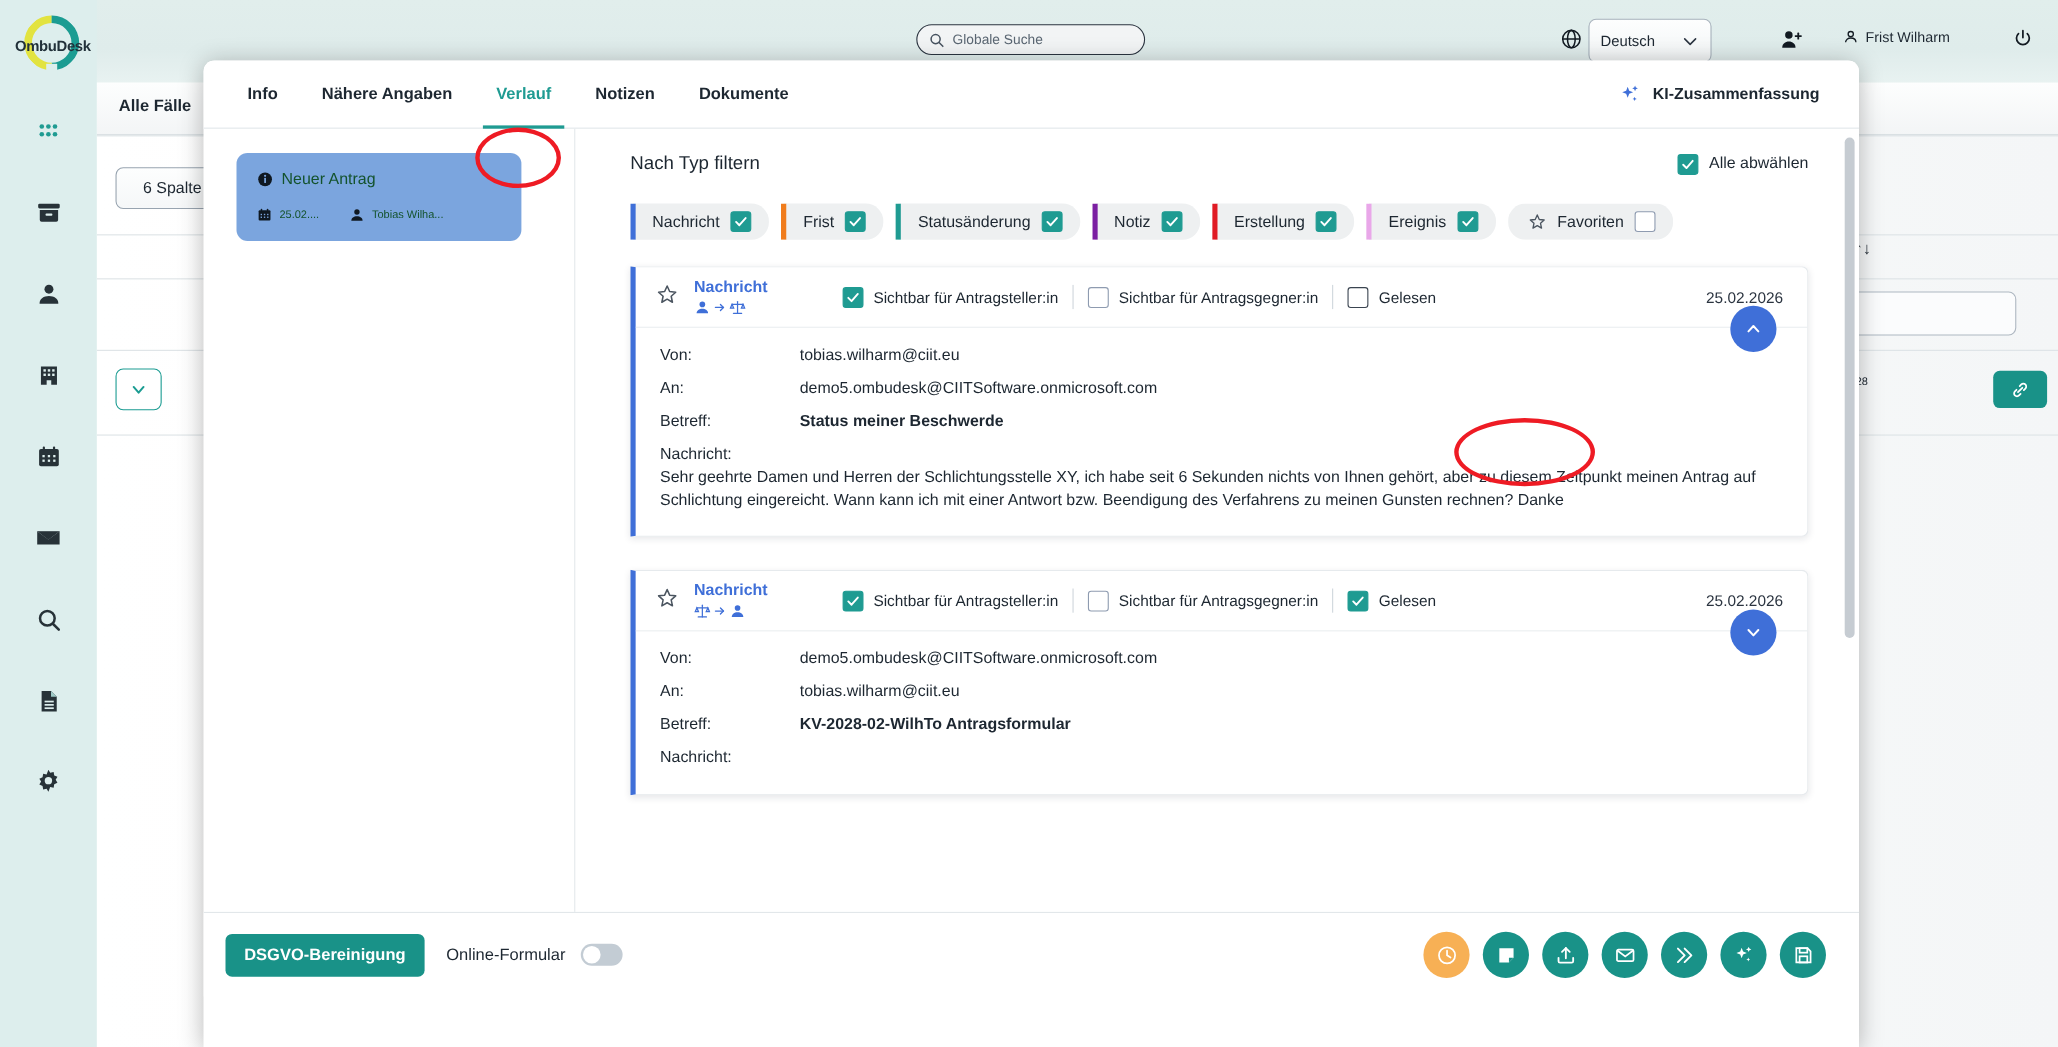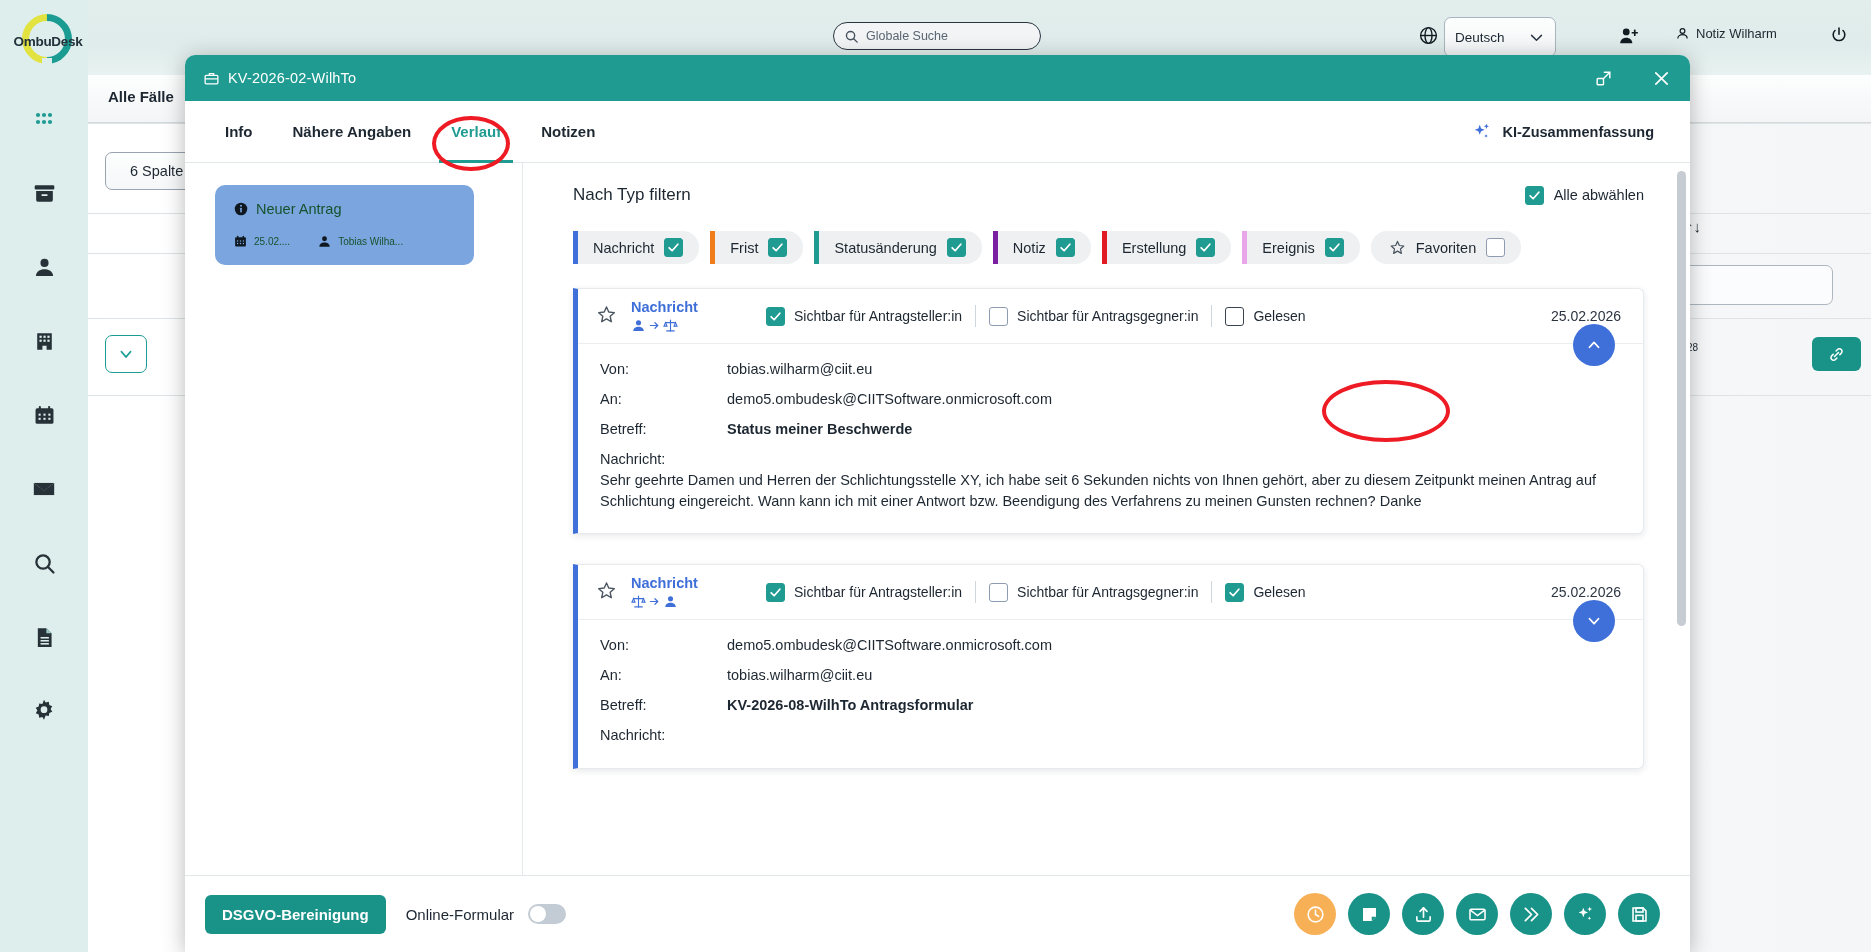--- a/index.html
+++ b/index.html
@@ -379,21 +379,21 @@
         <rect x="17.4" y="5" width="1.8" height="7" rx=".6"></rect>
         <rect x="14.8" y="7.6" width="7" height="1.8" rx=".6"></rect>
       </svg>
   </span>
 
   <div class="user-chip">
     <svg width="15" height="15" viewBox="0 0 24 24" fill="none" stroke="#121a22" stroke-width="1.9">
         <circle cx="12" cy="8" r="3.8"></circle>
         <path d="M4.5 20c0-4 3.4-6.3 7.5-6.3s7.5 2.3 7.5 6.3"></path>
       </svg>
-    <span>Notiz Wilharm</span>
+    <span>Frist Wilharm</span>
   </div>
 
   <span class="power">
     <svg width="20" height="20" viewBox="0 0 24 24" fill="none" stroke="#121a22" stroke-width="1.9" stroke-linecap="round">
         <path d="M12 3.5v7.5"></path>
         <path d="M7.2 6.6a7 7 0 109.6 0"></path>
       </svg>
   </span>
 
   <div class="sidebar">
@@ -477,56 +477,36 @@
           <path d="M12 1.6l1.5 2.5 2.9-.6.5 2.9 2.7 1.2-1.5 2.5 1.5 2.5-2.7 1.2-.5 2.9-2.9-.6L12 20.1l-1.5-2.5-2.9.6-.5-2.9-2.7-1.2 1.5-2.5L4.4 9.1l2.7-1.2.5-2.9 2.9.6z"></path>
           <circle cx="12" cy="10.8" r="3.1" fill="#ddeeed"></circle>
         </svg>
       </div>
     </div>
   </div>
 </div>
 
 <div class="modal">
 
-  <div class="modal-head">
-    <svg width="17" height="17" viewBox="0 0 24 24" fill="none" stroke="#ffffff" stroke-width="1.8">
-      <rect x="3" y="7.5" width="18" height="12" rx="1.6"></rect>
-        <path d="M9 7.5V5.2h6v2.3"></path>
-        <line x1="3" y1="12.4" x2="21" y2="12.4"></line>
-    </svg>
-    <span class="modal-title">KV-2026-02-WilhTo</span>
-    <div class="modal-head-actions">
-      <span class="mh-btn">
-        <svg width="19" height="19" viewBox="0 0 24 24" fill="none" stroke="#ffffff" stroke-width="1.8" stroke-linecap="round">
-          <path d="M13 4h7v7"></path>
-            <path d="M19.4 4.6L12 12"></path>
-            <rect x="4" y="12" width="8" height="8" rx="1.2"></rect>
-        </svg>
-      </span>
-      <span class="mh-btn">
-        <svg width="21" height="21" viewBox="0 0 24 24" fill="none" stroke="#ffffff" stroke-width="1.9" stroke-linecap="round">
-            <line x1="5.5" y1="5.5" x2="18.5" y2="18.5"></line>
-            <line x1="18.5" y1="5.5" x2="5.5" y2="18.5"></line>
-          </svg>
-      </span>
-    </div>
-  </div>
 
   <div class="tabbar">
     <div class="tab">
         <span>Info</span>
       </div>
     <div class="tab">
         <span>Nähere Angaben</span>
       </div>
     <div class="tab active">
         <span>Verlauf</span>
       </div>
     <div class="tab">
         <span>Notizen</span>
+      </div>
+    <div class="tab">
+        <span>Dokumente</span>
       </div>
     <div class="ki-btn">
       <svg width="22" height="22" viewBox="0 0 24 24" fill="#3f6fd8">
         <path d="M9.5 4.2l1.5 3.9 3.9 1.5-3.9 1.5-1.5 3.9-1.5-3.9L4.1 9.6l3.9-1.5z"></path>
         <path d="M16.8 3l.8 2 2 .8-2 .8-.8 2-.8-2-2-.8 2-.8z"></path>
         <path d="M16.4 14.2l.6 1.5 1.5.6-1.5.6-.6 1.5-.6-1.5-1.5-.6 1.5-.6z"></path>
       </svg>
       <span>KI-Zusammenfassung</span>
     </div>
   </div>
@@ -769,21 +749,21 @@
             <div class="kv">
               <div class="k">Von:</div>
               <div class="v">demo5.ombudesk@CIITSoftware.onmicrosoft.com</div>
             </div>
             <div class="kv">
               <div class="k">An:</div>
               <div class="v">tobias.wilharm@ciit.eu</div>
             </div>
             <div class="kv">
               <div class="k">Betreff:</div>
-              <div class="v b">KV-2026-08-WilhTo Antragsformular</div>
+              <div class="v b">KV-2028-02-WilhTo Antragsformular</div>
             </div>
             <div class="nachricht-label">Nachricht:</div>
             <div class="round-btn" style="top:-20px">
               <svg width="18" height="18" viewBox="0 0 24 24" fill="none" stroke="#ffffff" stroke-width="2.4" stroke-linecap="round" stroke-linejoin="round">
                   <polyline points="6 9 12 15.5 18 9"></polyline>
                 </svg>
             </div>
           </div>
         </div>
       </div>

